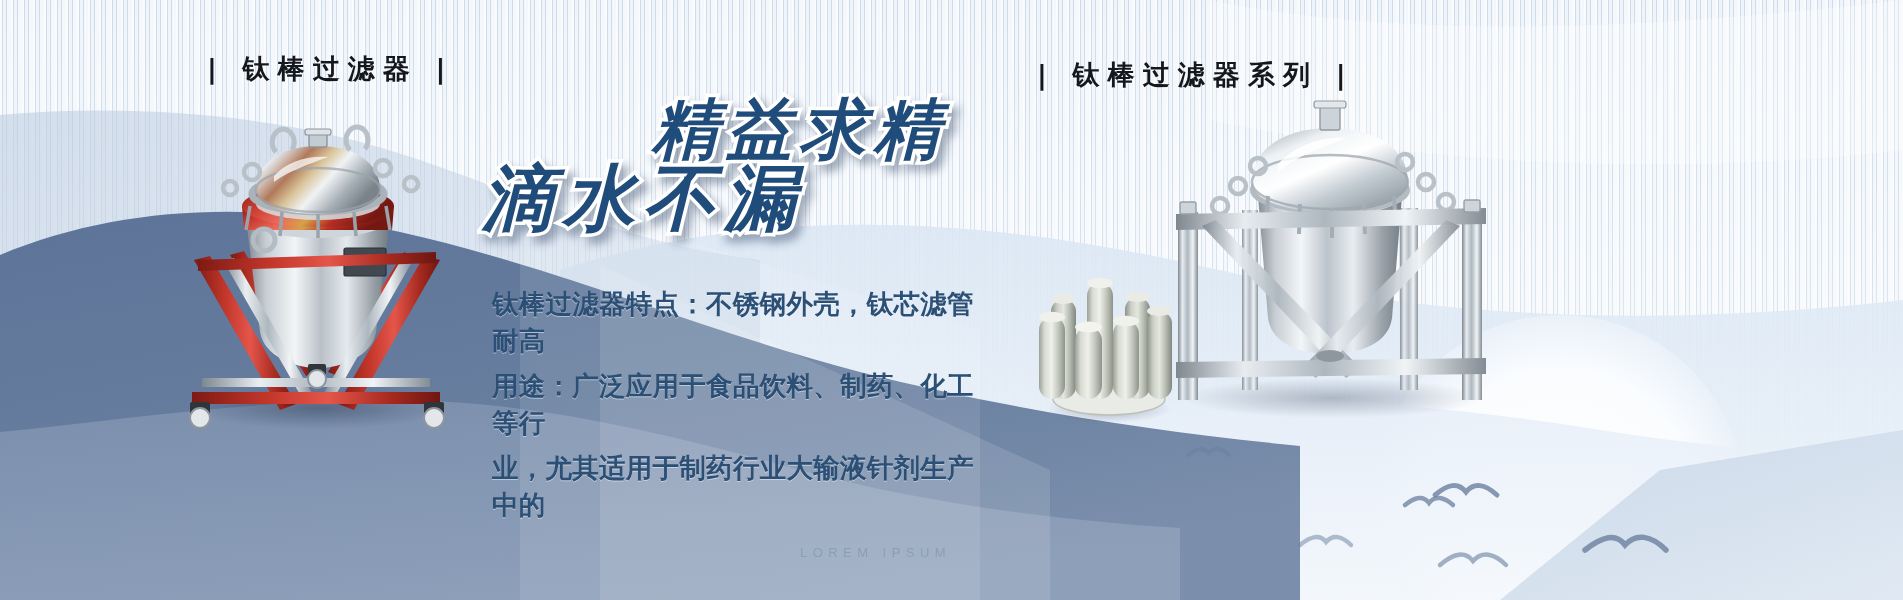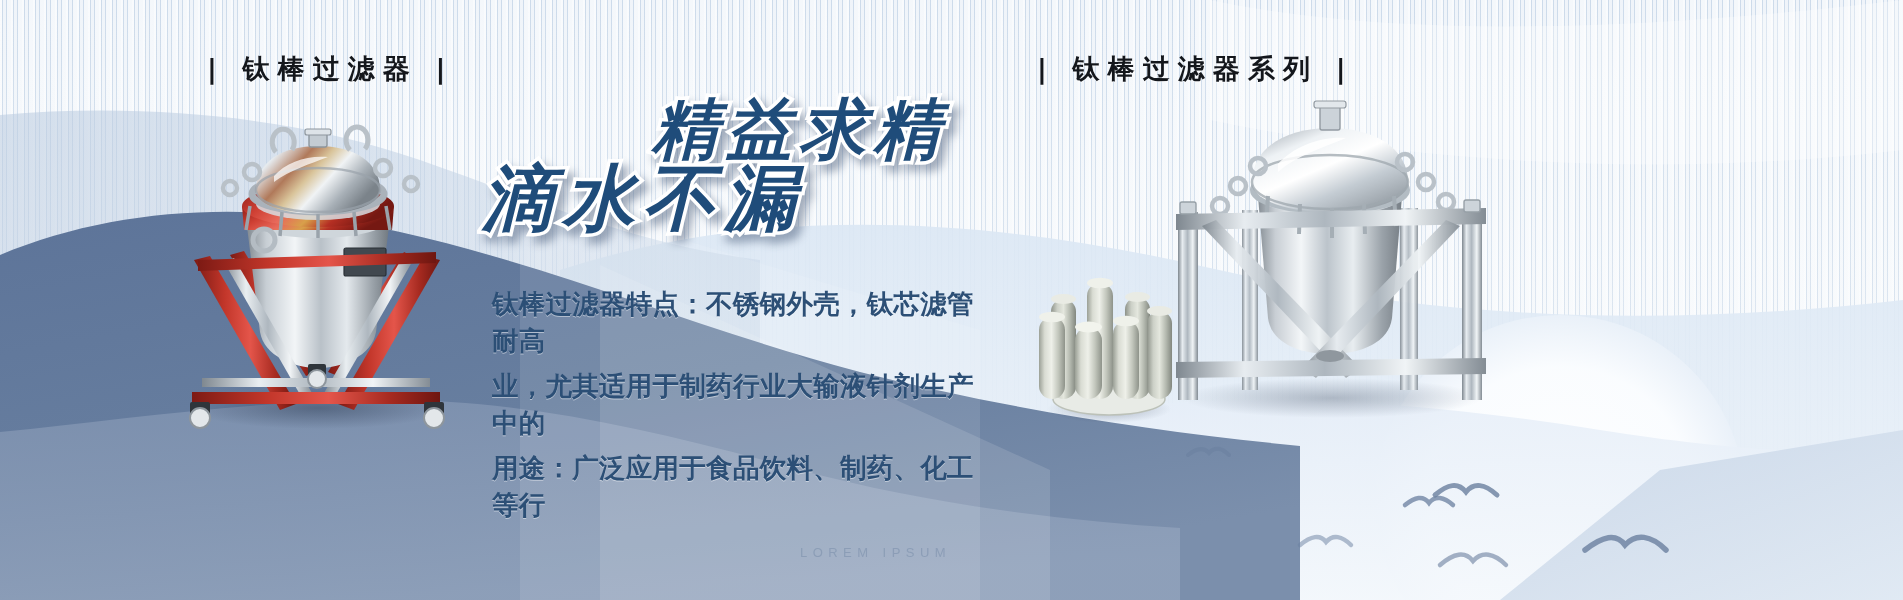--- a/index.html
+++ b/index.html
@@ -34,21 +34,21 @@
 
   
   .side-title{
     position:absolute;white-space:nowrap;
     font-family:"DejaVu Sans","Liberation Sans",sans-serif;
     font-weight:700;color:#14171c;letter-spacing:.30em;
     font-size:27px;line-height:1;
     text-shadow:0 1px 0 rgba(255,255,255,.55);
   }
   #title-left{left:207px;top:55px;}
-  #title-right{left:1037px;top:55px;}
+  #title-right{left:1037px;top:61px;}
 
   .headline{
     position:absolute;white-space:nowrap;
     font-family:Liberation Mono, monospace;
     font-weight:900;font-style:italic;
     color:#1f4c7a;
     letter-spacing:.12em;
     -webkit-text-stroke:7px #ffffff;
     paint-order:stroke fill;
     filter:drop-shadow(6px 7px 4px rgba(60,80,110,.45));
@@ -405,19 +405,19 @@
   <div class="side-title" id="title-left">| 钛棒过滤器 |</div>
 
   <div class="side-title" id="title-right">| 钛棒过滤器系列 |</div>
 
   <div class="headline" id="headline-1">精益求精</div>
 
   <div class="headline" id="headline-2">滴水不漏</div>
 
   <div id="body-copy">
     <p>钛棒过滤器特点：不锈钢外壳，钛芯滤管耐高</p>
+    <p>用途：广泛应用于食品饮料、制药、化工等行</p>
     <p>业，尤其适用于制药行业大输液针剂生产中的</p>
-    <p>用途：广泛应用于食品饮料、制药、化工等行</p>
   </div>
 
   <div id="watermark">LOREM IPSUM</div>
 
 </div>
 
 </body></html>

